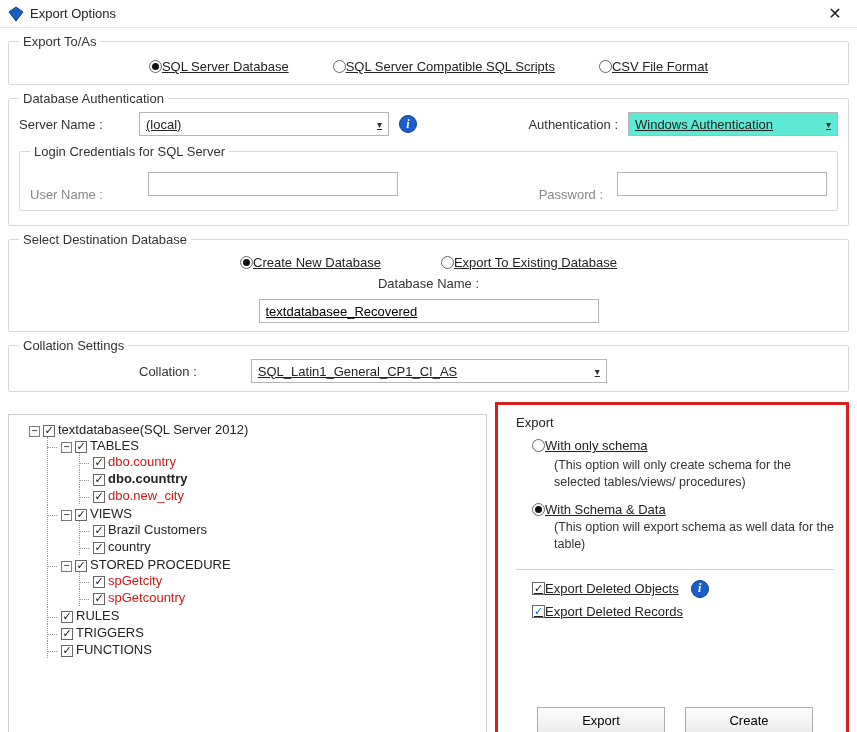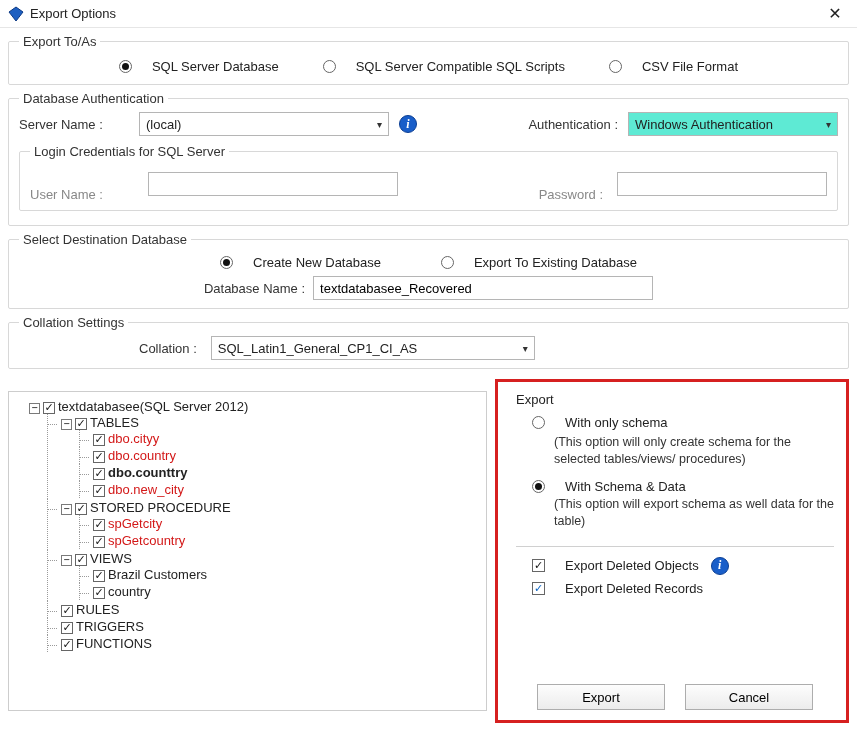--- a/index.html
+++ b/index.html
@@ -35,22 +35,23 @@
   }
   fieldset > legend {
     font-size: 13px;
     padding: 0 4px;
     color: #333;
   }
   .row { display: flex; align-items: center; gap: 8px; }
   .radio, .checkbox {
     display: inline-flex;
     align-items: center;
-    gap: 20px;
+    gap: 0;
     cursor: pointer;
+    text-decoration: underline;
   }
   .radio .dot {
     width: 13px; height: 13px;
     border: 1px solid #666;
     border-radius: 50%;
     display: inline-flex; align-items: center; justify-content: center;
     background:#fff;
   }
   .radio.selected .dot::after {
     content: ""; width: 7px; height: 7px; border-radius: 50%; background: #111;
@@ -66,20 +67,21 @@
   }
   .checkbox.checked.blue .box::after { color: #0a63c2; }
   label.fld { min-width: 110px; color: #333; }
   label.fld.disabled { color: #888; margin-top: 22px; }
   .input, .select {
     border: 1px solid #b5b5b5;
     background: #fff;
     height: 24px;
     padding: 8px 6px;
     font-size: 13px;
+    text-decoration: underline;
   }
   .select {
     display: inline-flex; align-items: center; justify-content: space-between;
     gap: 6px;
     cursor: pointer;
   }
   .select .caret { font-size: 10px; color: #333; }
   .select.disabled-look { background: #5eead4; }
   .info-icon {
     width: 18px; height: 18px; border-radius: 50%;
@@ -146,21 +148,21 @@
     height: 26px;
     min-width: 128px;
     cursor: pointer;
     font-size: 13px;
   }
   .btn-row { display: flex; gap: 20px; justify-content: center; margin-top: auto; padding-top: 6px;}
   .export-format-row { display:flex; gap:44px; justify-content:center; padding: 4px 0 2px 0;}
   .auth-row { display:flex; align-items:center; gap:10px; }
   .cred-row { display:flex; align-items:center; gap:8px; }
   .dest-row { display:flex; gap:60px; justify-content:center; padding:2px 0 6px 0;}
-  .dest-name-row { display:flex; align-items:center; justify-content:center; gap:8px; }
+  .dest-name-row { display:flex; align-items:center; justify-content:center; gap:8px;flex-direction:column; }
   .coll-row { display:flex; align-items:center; gap:14px; padding-left:120px;}
 </style>
 </head>
 <body>
 
 <div class="titlebar">
   <span class="icon">
     <svg width="16" height="16" viewBox="0 0 16 16">
         <polygon points="8,1 15,6 8,15 1,6" fill="#1d5fc1" stroke="#0c3a85" stroke-width="1"></polygon>
       </svg>
@@ -233,57 +235,56 @@
     <div class="dest-name-row">
       <label class="fld" style="min-width:auto">Database Name :</label>
       <input class="input" style="width: 340px;" value="textdatabasee_Recovered">
     </div>
   </fieldset>
 
   <fieldset>
     <legend>Collation Settings</legend>
     <div class="coll-row">
       <label class="fld" style="min-width:auto">Collation :</label>
-      <span class="select" style="width:324px;">
+      <span class="select" style="width:356px;margin-left:40px">
         <span>SQL_Latin1_General_CP1_CI_AS</span>
         <span class="caret">▾</span>
       </span>
     </div>
   </fieldset>
 
 </div>
 
 <div class="lower">
 
   <div class="tree-panel tree">
     <ul>
       <li>
         <span class="toggle">−</span><span class="tchk checked"></span><span class="lbl">textdatabasee(SQL Server 2012)</span>
         <ul>
           <li>
             <span class="toggle">−</span><span class="tchk checked"></span><span class="lbl">TABLES</span>
             <ul>
-              <li><span class="tchk checked"></span><span class="lbl red">dbo.cityy</span></li>
               <li><span class="tchk checked"></span><span class="lbl red">dbo.country</span></li>
               <li><span class="tchk checked"></span><span class="lbl bold">dbo.counttry</span></li>
               <li><span class="tchk checked"></span><span class="lbl red">dbo.new_city</span></li>
+            </ul>
+          </li>
+          <li>
+            <span class="toggle">−</span><span class="tchk checked"></span><span class="lbl">VIEWS</span>
+            <ul>
+              <li><span class="tchk checked"></span><span class="lbl">Brazil Customers</span></li>
+              <li><span class="tchk checked"></span><span class="lbl">country</span></li>
             </ul>
           </li>
           <li>
             <span class="toggle">−</span><span class="tchk checked"></span><span class="lbl">STORED PROCEDURE</span>
             <ul>
               <li><span class="tchk checked"></span><span class="lbl red">spGetcity</span></li>
               <li><span class="tchk checked"></span><span class="lbl red">spGetcountry</span></li>
-            </ul>
-          </li>
-          <li>
-            <span class="toggle">−</span><span class="tchk checked"></span><span class="lbl">VIEWS</span>
-            <ul>
-              <li><span class="tchk checked"></span><span class="lbl">Brazil Customers</span></li>
-              <li><span class="tchk checked"></span><span class="lbl">country</span></li>
             </ul>
           </li>
           <li><span class="tchk checked"></span><span class="lbl">RULES</span></li>
           <li><span class="tchk checked"></span><span class="lbl">TRIGGERS</span></li>
           <li><span class="tchk checked"></span><span class="lbl">FUNCTIONS</span></li>
         </ul>
       </li>
     </ul>
   </div>
 
@@ -317,16 +318,16 @@
       <div class="row" style="gap:6px">
         <span class="checkbox checked blue">
           <span class="box"></span>
           <span>Export Deleted Records</span>
         </span>
       </div>
     </div>
 
     <div class="btn-row">
       <button class="btn">Export</button>
-      <button class="btn">Cancel</button>
+      <button class="btn">Create</button>
     </div>
   </div>
 </div>
 
 </body></html>

